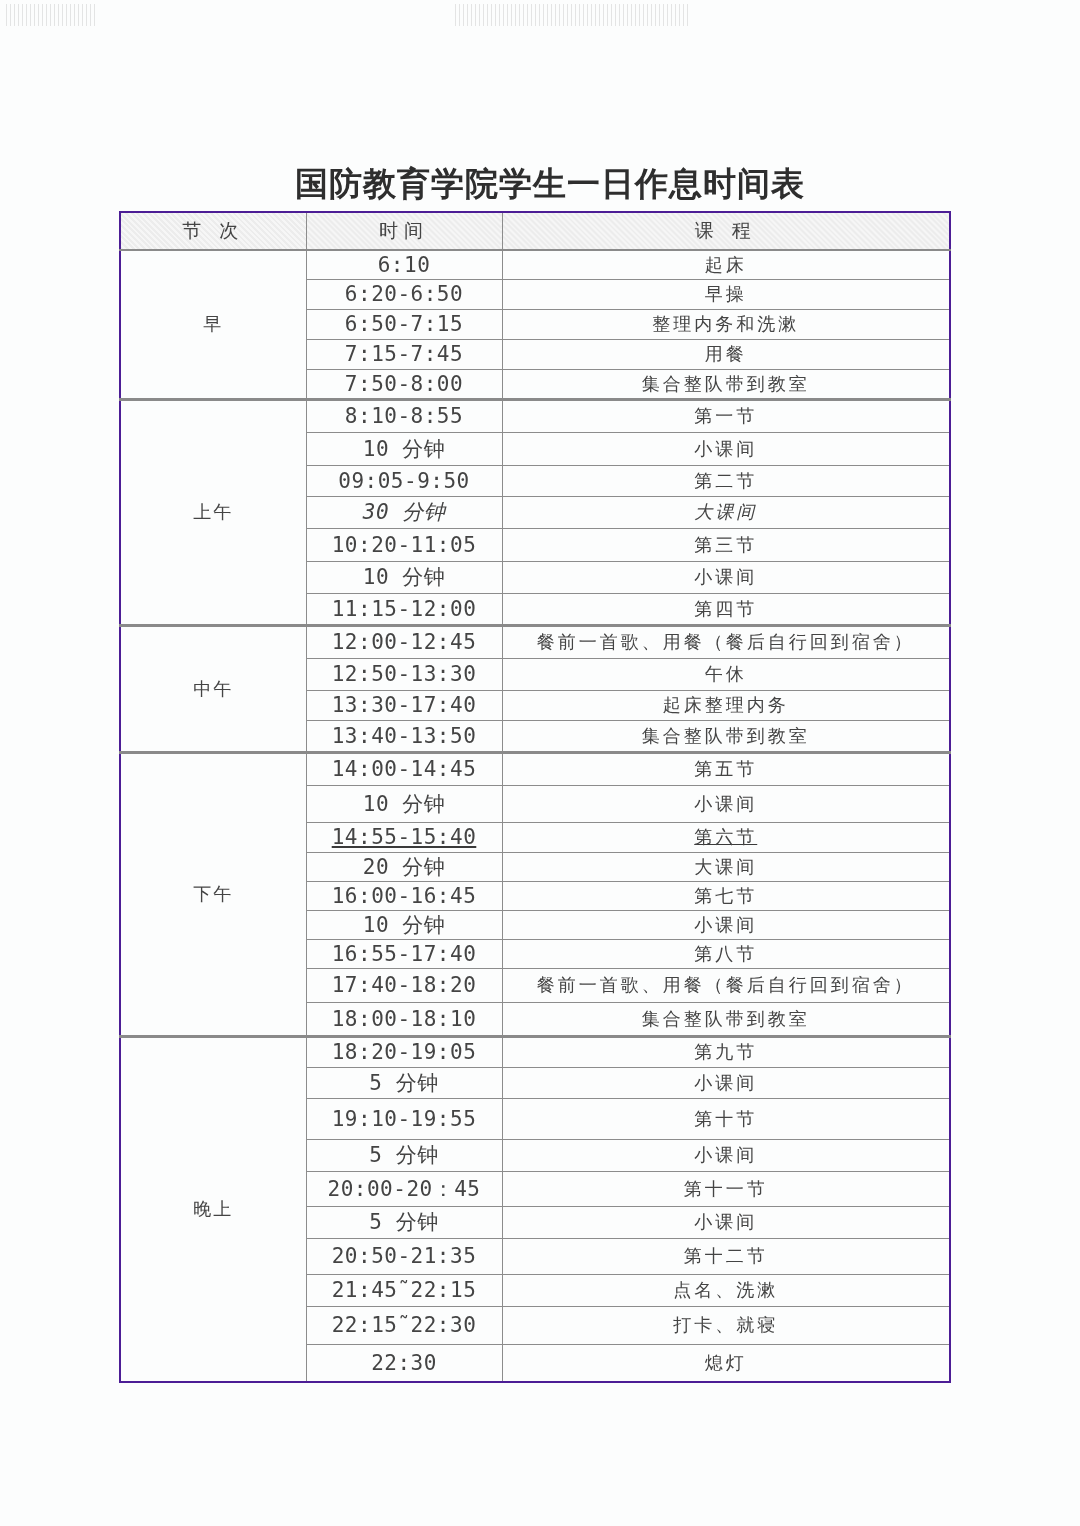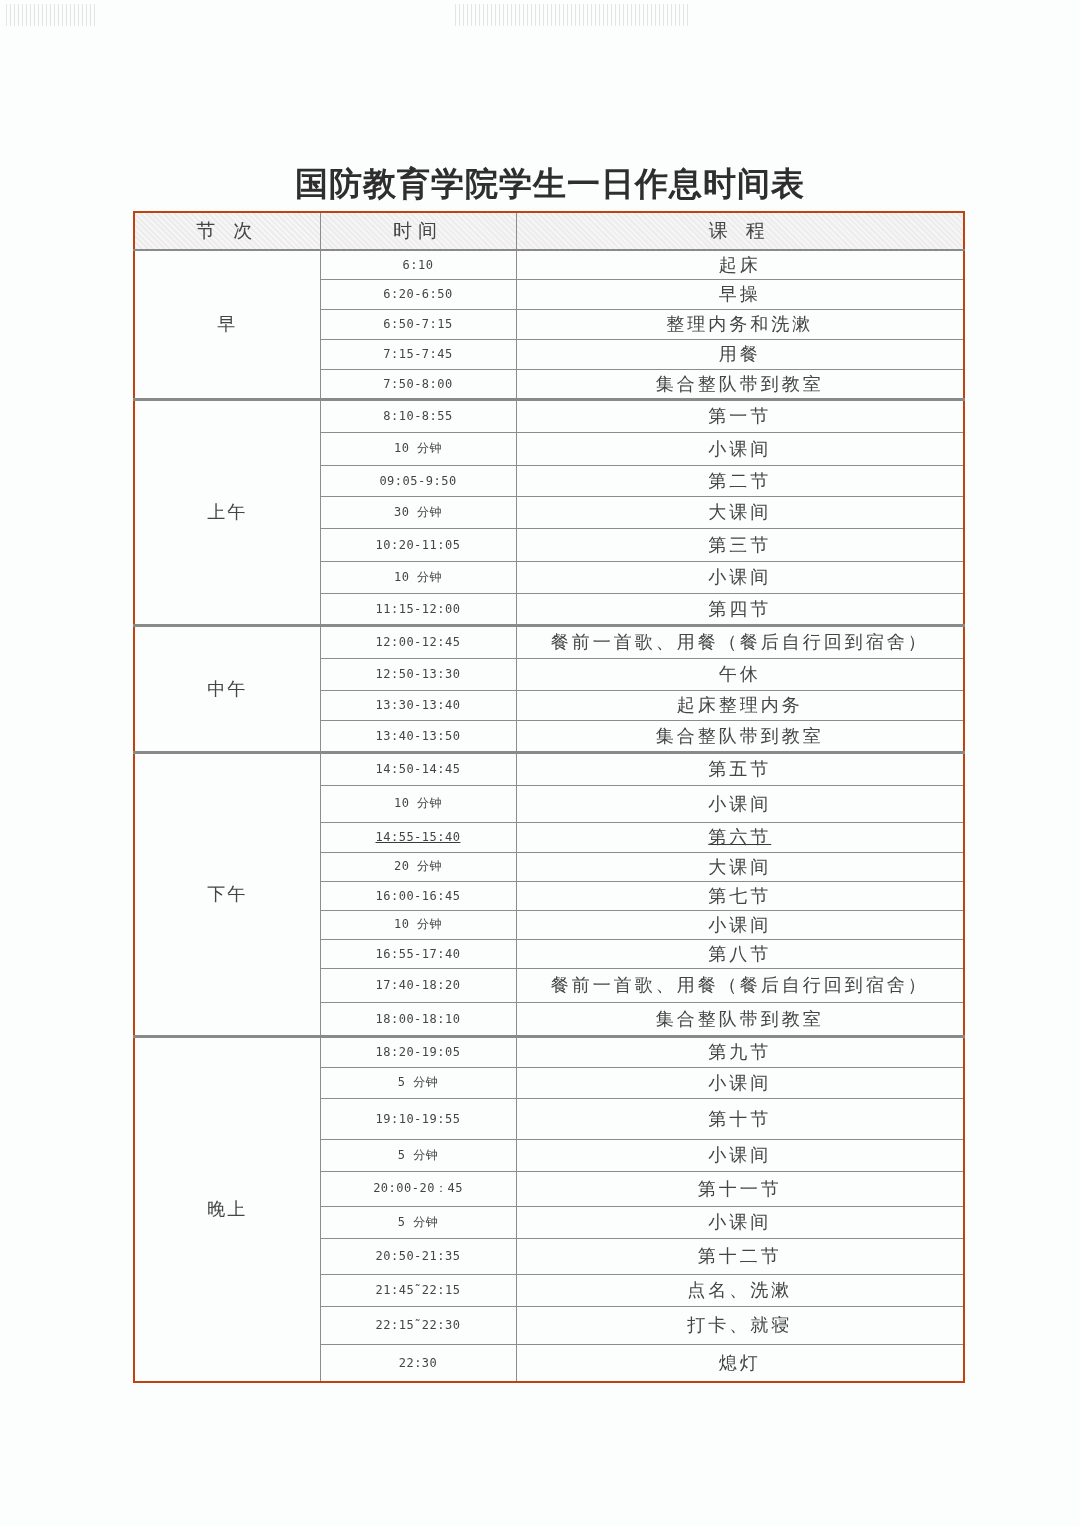--- a/index.html
+++ b/index.html
@@ -8,38 +8,38 @@
     font-family: "DejaVu Serif", "Liberation Serif", serif; color: #3a3a3a;
   }
   .noise { position: absolute; top: 4px; height: 22px; opacity: 0.25;
     background: repeating-linear-gradient(90deg, #999 0 1px, transparent 1px 4px); }
   .page-title {
     position: absolute; top: 140px; left: 0; width: 1100px; text-align: center;
     font-size: 33px; font-weight: bold; letter-spacing: 1px; color: #2e2e2e;
     font-family: "DejaVu Serif", serif;
   }
   table.schedule {
-    position: absolute; left: 133px; top: 211px; width: 830px;
+    position: absolute; left: 119px; top: 211px; width: 830px;
     border-collapse: collapse; table-layout: fixed;
-    border: 2px solid #c2410c;
+    border: 2px solid #4c1d95;
   }
   table.schedule col.c1 { width: 186px; }
   table.schedule col.c2 { width: 196px; }
   table.schedule col.c3 { width: 448px; }
   th, td {
     border: 1px solid #8c8c8c; text-align: center; vertical-align: middle;
     padding: 0; font-weight: normal; font-size: 18px; color: #444;
   }
   th {
     height: 36px; font-size: 19px; letter-spacing: 6px;
     background: repeating-linear-gradient(45deg, #ececec 0 2px, #f6f6f6 2px 4px);
     border-bottom: 2px solid #8a8a8a;
   }
   td.period { font-size: 18px; letter-spacing: 2px; }
-  td.time { font-family: "DejaVu Sans Mono", "Liberation Mono", monospace; font-size: 12px; letter-spacing: 0.5px; }
+  td.time { font-family: "DejaVu Sans Mono", "Liberation Mono", monospace; font-size: 21px; letter-spacing: 0.5px; }
   td.activity { letter-spacing: 3px; }
   tr.group-start td { border-top: 3px solid #8a8a8a; }
 </style>
 </head>
 <body>
 
 <div class="noise" style="left:6px;width:90px;"></div>
 <div class="noise" style="left:455px;width:235px;"></div>
 
 <h1 class="page-title">国防教育学院学生一日作息时间表</h1>
@@ -85,21 +85,21 @@
         <td class="activity">第一节</td>
       </tr>
       <tr style="height: 33px;">
         <td class="time">10 分钟</td>
         <td class="activity">小课间</td>
       </tr>
       <tr style="height: 31px;">
         <td class="time">09:05-9:50</td>
         <td class="activity">第二节</td>
       </tr>
-      <tr style="height: 32px;">
+      <tr style="height: 32px; font-style: italic;">
         <td class="time">30 分钟</td>
         <td class="activity">大课间</td>
       </tr>
       <tr style="height: 33px;">
         <td class="time">10:20-11:05</td>
         <td class="activity">第三节</td>
       </tr>
       <tr style="height: 32px;">
         <td class="time">10 分钟</td>
         <td class="activity">小课间</td>
@@ -111,30 +111,30 @@
       <tr class="group-start" style="height: 33px;">
         <td class="period" rowspan="4">中午</td>
         <td class="time">12:00-12:45</td>
         <td class="activity">餐前一首歌、用餐（餐后自行回到宿舍）</td>
       </tr>
       <tr style="height: 32px;">
         <td class="time">12:50-13:30</td>
         <td class="activity">午休</td>
       </tr>
       <tr style="height: 30px;">
-        <td class="time">13:30-13:40</td>
+        <td class="time">13:30-17:40</td>
         <td class="activity">起床整理内务</td>
       </tr>
       <tr style="height: 32px;">
         <td class="time">13:40-13:50</td>
         <td class="activity">集合整队带到教室</td>
       </tr>
       <tr class="group-start" style="height: 33px;">
         <td class="period" rowspan="9">下午</td>
-        <td class="time">14:50-14:45</td>
+        <td class="time">14:00-14:45</td>
         <td class="activity">第五节</td>
       </tr>
       <tr style="height: 37px;">
         <td class="time">10 分钟</td>
         <td class="activity">小课间</td>
       </tr>
       <tr style="height: 30px; text-decoration: underline;">
         <td class="time">14:55-15:40</td>
         <td class="activity">第六节</td>
       </tr>

